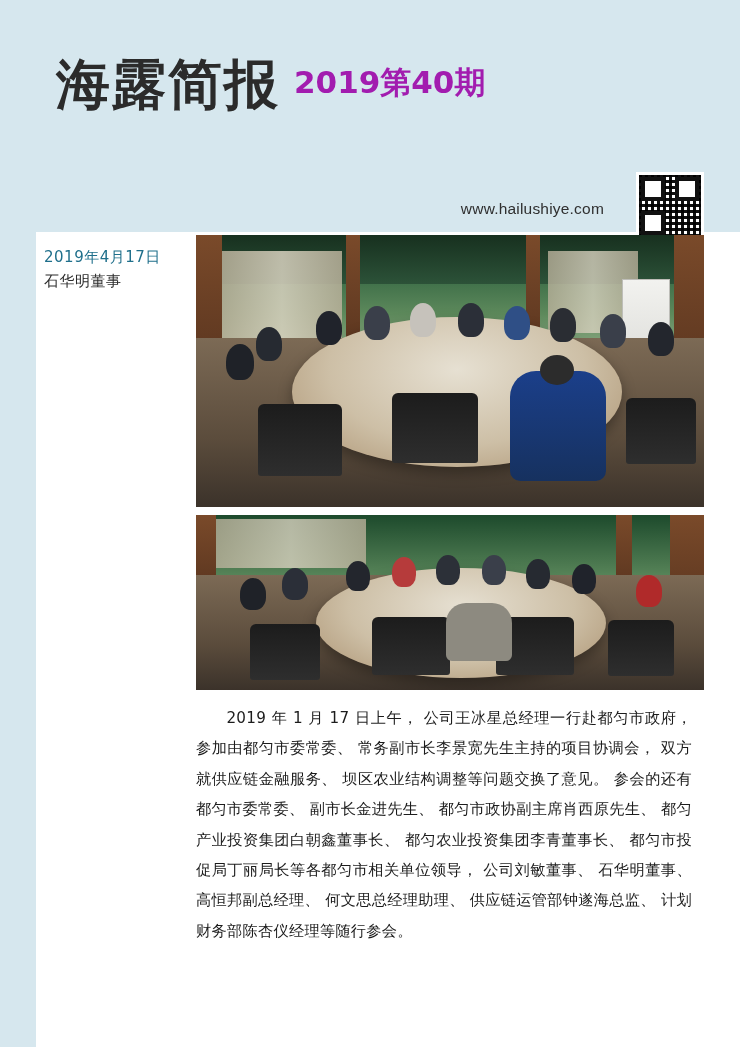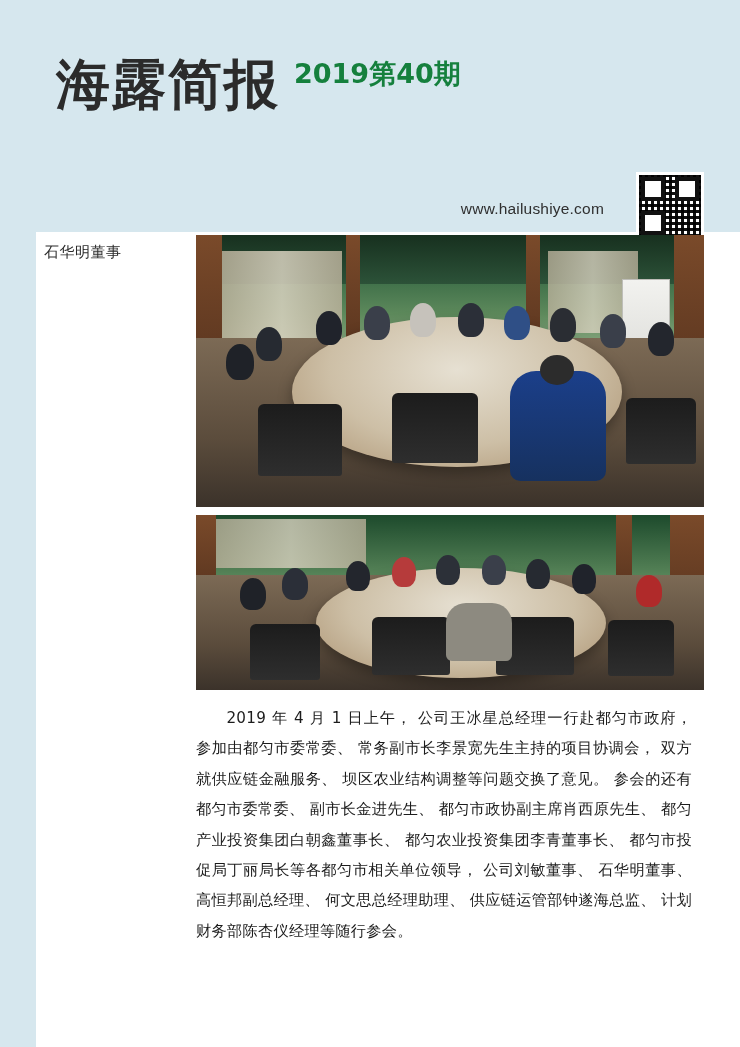--- a/index.html
+++ b/index.html
@@ -28,36 +28,36 @@
   }
   .banner-inner {
     position: absolute;
     left: 0; top: 0; right: 0; bottom: 0;
   }
   .masthead {
     position: absolute;
     left: 56px;
     top: 58px;
     display: flex;
-    align-items: flex-start;
+    align-items: center;
   }
   .masthead-title {
     font-family: "DejaVu Sans", "Liberation Sans", sans-serif;
     font-size: 54px;
     font-weight: bold;
     color: #2b2b2b;
     letter-spacing: 2px;
     line-height: 1;
   }
   .masthead-issue {
     margin-left: 14px;
     font-family: "DejaVu Sans", "Liberation Sans", sans-serif;
-    font-size: 27px;
+    font-size: 31px;
     font-weight: bold;
-    color: #15803d;
+    color: #a21caf;
     letter-spacing: 0px;
     position: relative;
     top: -2px;
   }
   .website {
     position: absolute;
     right: 136px;
     top: 200px;
     font-size: 15.5px;
     color: #2f2f2f;
@@ -221,20 +221,21 @@
       <div class="website">www.hailushiye.com</div>
       <div class="qr">
           <span class="qr-bl"></span>
         </div>
     </div>
   </div>
 
   <div class="sidebar"></div>
 
   <div class="date-block">
+    <div class="date-line">2019年4月17日</div>
     <div class="dept-line">石华明董事</div>
   </div>
 
   <div class="photo photo1">
     <div class="room">
       <div class="wall"></div>
       <div class="wall2"></div>
       <div class="panel" style="left:0;top:0;width:26px;height:46%;"></div>
       <div class="panel" style="right:0;top:0;width:30px;height:50%;"></div>
       <div class="panel" style="left:150px;top:0;width:14px;height:40%;"></div>
@@ -284,16 +285,16 @@
       <div class="person" style="left:440px;top:34%;width:26px;height:32px;background:#b02a2a;"></div>
       <div class="chair" style="left:176px;top:58%;width:78px;height:58px;"></div>
       <div class="chair" style="left:300px;top:58%;width:78px;height:58px;"></div>
       <div class="chair" style="left:54px;top:62%;width:70px;height:56px;"></div>
       <div class="chair" style="left:412px;top:60%;width:66px;height:56px;"></div>
       <div class="person" style="left:250px;top:50%;width:66px;height:58px;border-radius:20px 20px 6px 6px;background:#8d8a80;"></div>
     </div>
   </div>
 
   <div class="article">
-    <p class="article-body">2019 年 4 月 1 日上午， 公司王冰星总经理一行赴都匀市政府， 参加由都匀市委常委、 常务副市长李景宽先生主持的项目协调会， 双方就供应链金融服务、 坝区农业结构调整等问题交换了意见。 参会的还有都匀市委常委、 副市长金进先生、 都匀市政协副主席肖西原先生、 都匀产业投资集团白朝鑫董事长、 都匀农业投资集团李青董事长、 都匀市投促局丁丽局长等各都匀市相关单位领导， 公司刘敏董事、 石华明董事、 高恒邦副总经理、 何文思总经理助理、 供应链运管部钟遂海总监、 计划财务部陈杏仪经理等随行参会。</p>
+    <p class="article-body">2019 年 1 月 17 日上午， 公司王冰星总经理一行赴都匀市政府， 参加由都匀市委常委、 常务副市长李景宽先生主持的项目协调会， 双方就供应链金融服务、 坝区农业结构调整等问题交换了意见。 参会的还有都匀市委常委、 副市长金进先生、 都匀市政协副主席肖西原先生、 都匀产业投资集团白朝鑫董事长、 都匀农业投资集团李青董事长、 都匀市投促局丁丽局长等各都匀市相关单位领导， 公司刘敏董事、 石华明董事、 高恒邦副总经理、 何文思总经理助理、 供应链运管部钟遂海总监、 计划财务部陈杏仪经理等随行参会。</p>
   </div>
 
 </div>
 
 </body></html>

